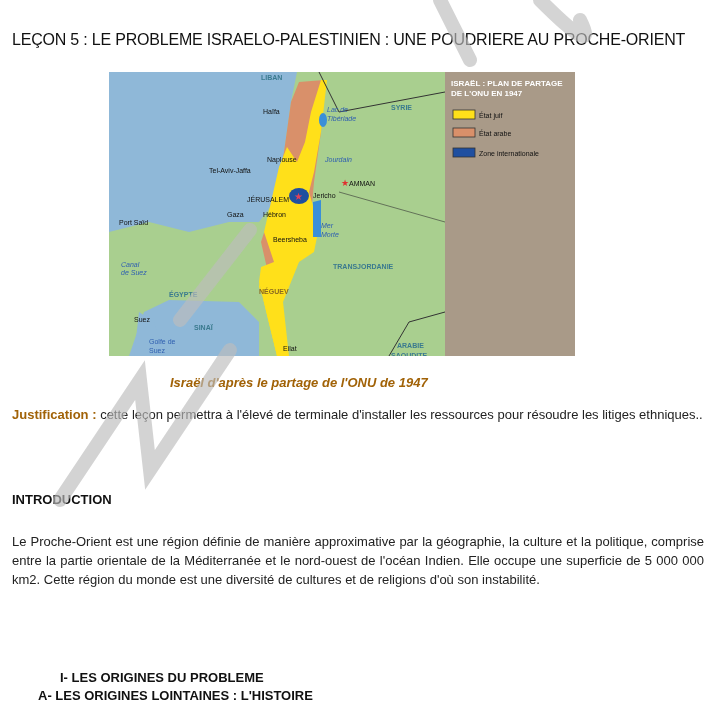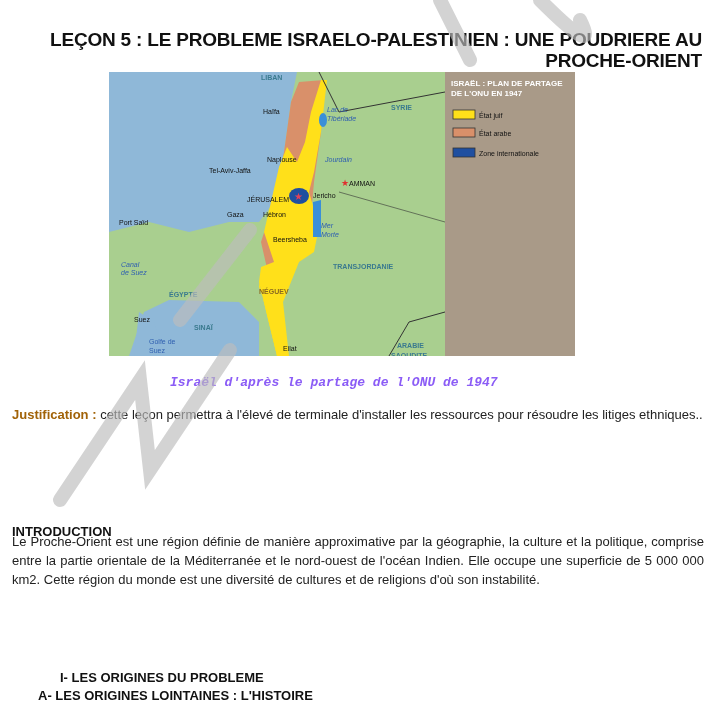--- a/index.html
+++ b/index.html
@@ -7,32 +7,31 @@
       width: 720px; height: 716px; overflow: hidden;
       background: #ffffff; position: relative;
       font-family: "Liberation Sans", sans-serif; color: #111;
     }
     .watermark {
       position: absolute; left: 0; top: 0; width: 720px; height: 716px;
       pointer-events: none; z-index: 5;
     }
     .title {
       position: absolute; left: 12px; top: 29px; width: 690px;
-      font-weight: bold; font-size: 19px; line-height: 21px; color: #111;
+      font-weight: normal; font-size: 16px; line-height: 21px; color: #111;
       letter-spacing: -0.2px;
-      text-align: right;
     }
     .map {
       position: absolute; left: 109px; top: 72px; width: 466px; height: 284px;
       overflow: hidden; background: #8fb8d8;
     }
     .map svg { display: block; }
     .caption {
       position: absolute; left: 170px; top: 375px;
-      font-style: italic; font-weight: bold; font-size: 13px; color: #8b5cf6; font-family: Liberation Mono, monospace;
+      font-style: italic; font-weight: bold; font-size: 13px; color: #a16207;
     }
     .para {
       position: absolute; left: 12px; width: 692px;
       font-size: 13px; line-height: 19px; text-align: justify; color: #222;
     }
     .para b { color: #a16207; }
     .h {
       position: absolute; font-weight: bold; font-size: 13px; color: #111;
     }
   </style>
@@ -109,21 +108,21 @@
     </g>
   </svg>
 </div>
 
 <div class="caption">Israël d'après le partage de l'ONU de 1947</div>
 
 <div class="para" style="top:405px;">
   <b>Justification :</b><span> cette leçon permettra à l'élevé de terminale d'installer les ressources pour   résoudre les litiges ethniques..</span>
 </div>
 
-<div class="h" style="left:12px; top:524px;text-align:right;">INTRODUCTION</div>
+<div class="h" style="left:12px; top:492px;text-align:right;">INTRODUCTION</div>
 
 <div class="para" style="top:532px;">Le Proche-Orient est une région définie de manière approximative par la géographie, la culture et la politique, comprise entre la partie orientale de la Méditerranée et le nord-ouest de l'océan Indien. Elle occupe une superficie de 5 000 000 km2. Cette région du monde est une diversité de cultures et de religions d'où son instabilité.</div>
 
 <div class="h" style="left:12px; top:670px;padding-left:48px;">I- LES ORIGINES DU PROBLEME</div>
 <div class="h" style="left:38px; top:688px;text-align:right;">A-   LES ORIGINES LOINTAINES : L'HISTOIRE</div>
 
 <svg class="watermark" viewBox="0 0 720 716" xmlns="http://www.w3.org/2000/svg">
   <g fill="none" stroke="#bdbdbd" stroke-width="14" opacity="0.65" stroke-linecap="round">
     <path d="M60,500 L140,380 L150,470 L230,350"></path>
     <path d="M180,320 L250,230"></path>

